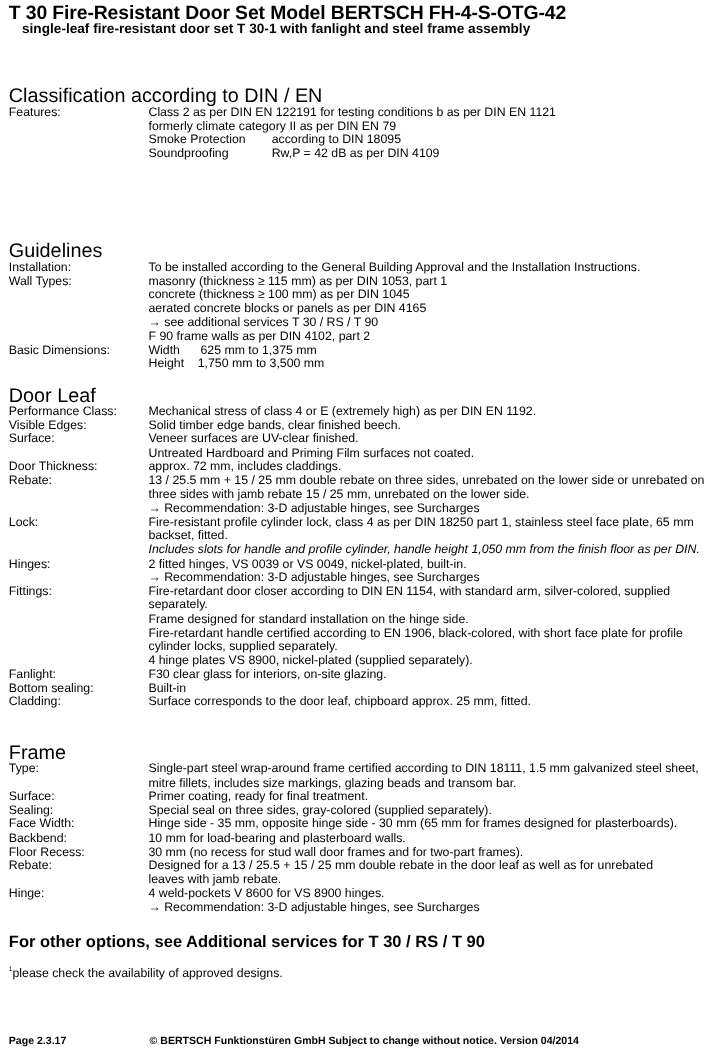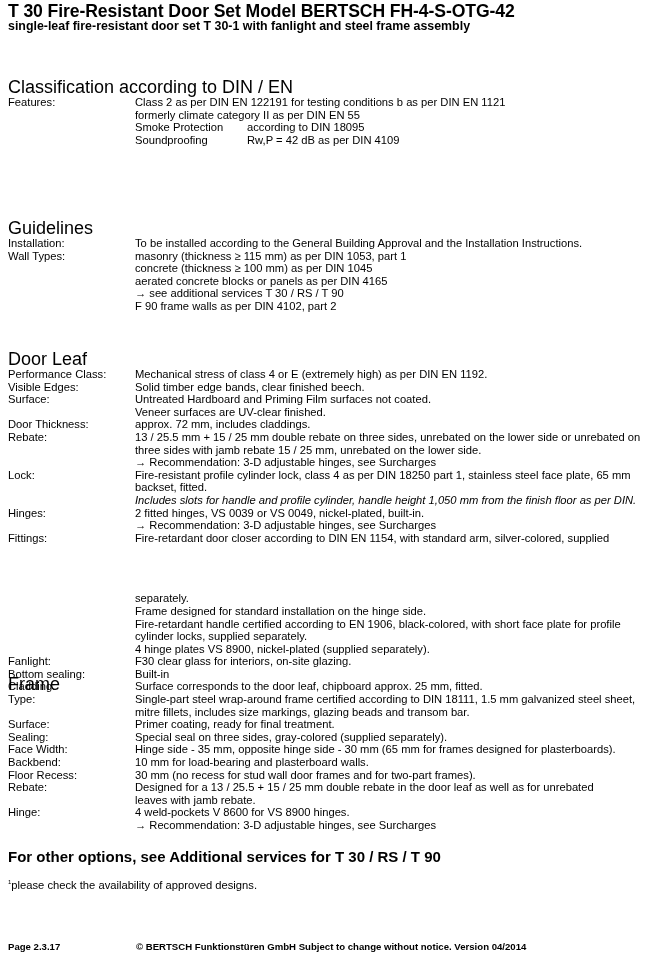--- a/index.html
+++ b/index.html
@@ -6,21 +6,21 @@
   body {
     width: 650px; height: 958px; position: relative; overflow: hidden;
     font-family: "Liberation Sans", sans-serif; color: #000;
     font-size: 11.2px; line-height: 12.6px;
   }
   .title {
     position: absolute; left: 8px; top: 1px;
     font-weight: bold; font-size: 17.6px; line-height: 20px; letter-spacing: -0.1px;
   }
   .subtitle {
-    position: absolute; left: 8px; top: 19px;
+    position: absolute; left: 20px; top: 19px;
     font-weight: bold; font-size: 12.4px; line-height: 15px;
   }
   .section { position: absolute; left: 8px; width: 640px; }
   .section-heading {
     font-size: 18px; line-height: 15px; margin: 0 0 1px 0; font-weight: normal;
   }
   .row { display: flex; }
   .lbl { width: 127px; flex: none; }
   .val { flex: 1; }
   .line { white-space: nowrap; }
@@ -47,21 +47,21 @@
 <div class="subtitle">single-leaf fire-resistant door set T 30-1 with fanlight and steel frame assembly</div>
 
 <div class="section" style="top:80px;">
   <div class="section-heading">Classification according to DIN / EN</div>
   <div class="row">
     <div class="lbl">Features:</div>
     <div class="val">
       <div class="row">
         <div class="val">
           <div class="line">Class 2 as per DIN EN 122191 for testing conditions b as per DIN EN 1121</div>
-          <div class="line">formerly climate category II as per DIN EN 55</div>
+          <div class="line">formerly climate category II as per DIN EN 79</div>
         </div>
       </div>
       <div class="row">
         <div class="sublbl">Smoke Protection</div>
         <div class="val line">according to DIN 18095</div>
       </div>
       <div class="row">
         <div class="sublbl">Soundproofing</div>
         <div class="val line">Rw,P = 42 dB as per DIN 4109</div>
       </div>
@@ -80,41 +80,48 @@
     <div class="row">
       <div class="lbl">Wall Types:</div>
       <div class="val">
         <div class="line" style="white-space: pre;">masonry (thickness ≥ 115 mm) as per DIN 1053, part 1</div>
         <div class="line" style="white-space: pre;">concrete (thickness ≥ 100 mm) as per DIN 1045</div>
         <div class="line" style="white-space: pre;">aerated concrete blocks or panels as per DIN 4165</div>
         <div class="line" style="white-space: pre;">→ see additional services T 30 / RS / T 90</div>
         <div class="line" style="white-space: pre;">F 90 frame walls as per DIN 4102, part 2</div>
       </div>
     </div>
+    <div class="row">
+      <div class="lbl">Basic Dimensions:</div>
+      <div class="val">
+        <div class="line" style="white-space: pre;">Width      625 mm to 1,375 mm</div>
+        <div class="line" style="white-space: pre;">Height    1,750 mm to 3,500 mm</div>
+      </div>
+    </div>
   </div>
 
 <div class="section" style="top:352px;">
   <div class="section-heading">Door Leaf</div>
 <div class="row">
       <div class="lbl">Performance Class:</div>
       <div class="val">
         <div class="line" style="white-space: pre;">Mechanical stress of class 4 or E (extremely high) as per DIN EN 1192.</div>
       </div>
     </div>
     <div class="row">
       <div class="lbl">Visible Edges:</div>
       <div class="val">
         <div class="line" style="white-space: pre;">Solid timber edge bands, clear finished beech.</div>
       </div>
     </div>
     <div class="row">
       <div class="lbl">Surface:</div>
       <div class="val">
+        <div class="line" style="white-space: pre;">Veneer surfaces are UV-clear finished.</div>
         <div class="line" style="white-space: pre;">Untreated Hardboard and Priming Film surfaces not coated.</div>
-        <div class="line" style="white-space: pre;">Veneer surfaces are UV-clear finished.</div>
       </div>
     </div>
     <div class="row">
       <div class="lbl">Door Thickness:</div>
       <div class="val">
         <div class="line" style="white-space: pre;">approx. 72 mm, includes claddings.</div>
       </div>
     </div>
     <div class="row">
       <div class="lbl">Rebate:</div>
@@ -136,21 +143,21 @@
       <div class="lbl">Hinges:</div>
       <div class="val">
         <div class="line" style="white-space: pre;">2 fitted hinges, VS 0039 or VS 0049, nickel-plated, built-in.</div>
         <div class="line" style="white-space: pre;">→ Recommendation: 3-D adjustable hinges, see Surcharges</div>
       </div>
     </div>
     <div class="row">
       <div class="lbl">Fittings:</div>
       <div class="val">
         <div class="line" style="white-space: pre;">Fire-retardant door closer according to DIN EN 1154, with standard arm, silver-colored, supplied</div>
-        <div class="line" style="white-space: pre; margin-top: 48px;">separately.</div>
+        <div class="line" style="white-space: pre;">separately.</div>
         <div class="line" style="white-space: pre;">Frame designed for standard installation on the hinge side.</div>
         <div class="line" style="white-space: pre;">Fire-retardant handle certified according to EN 1906, black-colored, with short face plate for profile</div>
         <div class="line" style="white-space: pre;">cylinder locks, supplied separately.</div>
         <div class="line" style="white-space: pre;">4 hinge plates VS 8900, nickel-plated (supplied separately).</div>
       </div>
     </div>
     <div class="row">
       <div class="lbl">Fanlight:</div>
       <div class="val">
         <div class="line" style="white-space: pre;">F30 clear glass for interiors, on-site glazing.</div>

